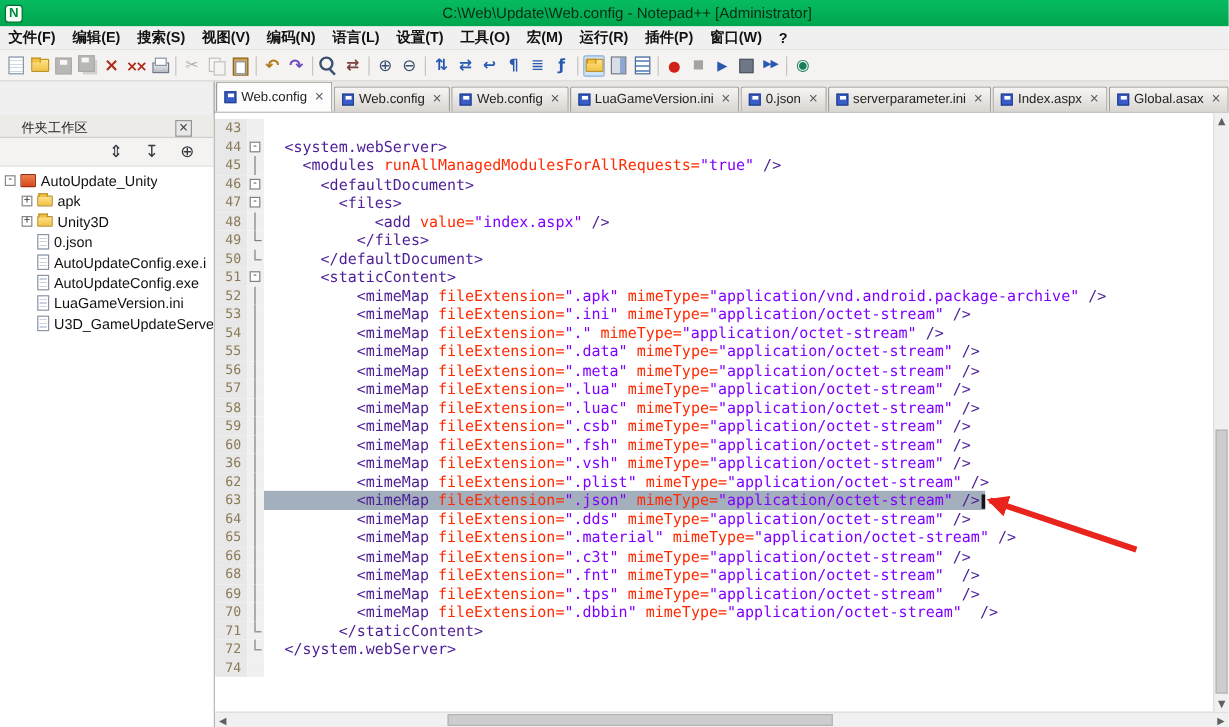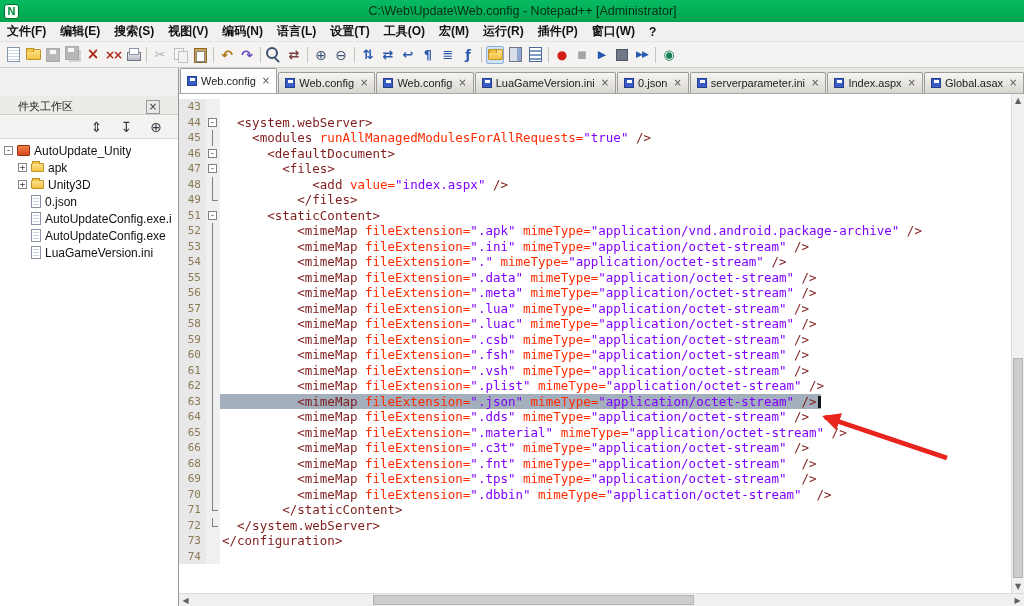--- a/index.html
+++ b/index.html
@@ -143,21 +143,21 @@
   .f-line::before { content:""; position:absolute; left:6px; top:0; bottom:0; width:1px;
     background:#808080; }
   .f-end::before { content:""; position:absolute; left:6px; top:0; height:8px; width:1px;
     background:#808080; }
   .f-end::after { content:""; position:absolute; left:6px; top:8px; width:6px; height:1px;
     background:#808080; }
   .foldbox { position:absolute; left:2px; top:3px; width:9px; height:9px;
     border:1px solid #808080; background:#fff; font:9px/7px "DejaVu Sans Mono",monospace;
     text-align:center; color:#404040; }
   .ed-code { white-space:pre; font:12.5px/15.5px "DejaVu Sans Mono",monospace; padding-left:2px; }
-  .sx-t { color:#7f1d1d; }
+  .sx-t { color:#4c1d95; }
   .sx-a { color:#ff2a00; }
   .sx-v { color:#8000ff; }
   .sx-p { color:#000; }
   .ed-code.sel { background:#a4afbd; }
   .caret { display:inline-block; width:3px; height:12px; background:#15151c;
     vertical-align:middle; margin-left:1px; }
 
   .arrow-overlay { position:absolute; inset:0; width:100%; height:100%;
     pointer-events:none; z-index:5; }
 
@@ -286,20 +286,25 @@
           <div class="trow" style="padding-left: 18px;">
             <span class="exp-sp"></span>
             <span class="tico file"></span>
             <span class="tlabel">AutoUpdateConfig.exe</span>
           </div>
           <div class="trow" style="padding-left: 18px;">
             <span class="exp-sp"></span>
             <span class="tico file"></span>
             <span class="tlabel">LuaGameVersion.ini</span>
           </div>
+          <div class="trow" style="padding-left: 18px;">
+            <span class="exp-sp"></span>
+            <span class="tico file"></span>
+            <span class="tlabel">U3D_GameUpdateServe</span>
+          </div>
         </div>
     </div>
 
     <div class="editor-col">
       <div class="tabbar" id="tabbar">
           <div class="tab active">
             <span class="tfloppy"></span>
             <span class="tab-label">Web.config</span>
             <span class="tclose">×</span>
           </div>
@@ -377,20 +382,25 @@
               <span class="ed-num">48</span>
               <span class="ed-fold f-line"></span>
               <span class="ed-code"><span class="sx-t">            &lt;add </span><span class="sx-a">value=</span><span class="sx-v">"index.aspx"</span><span class="sx-t"> /&gt;</span></span>
             </div>
             <div class="ed-row">
               <span class="ed-num">49</span>
               <span class="ed-fold f-end"></span>
               <span class="ed-code"><span class="sx-t">          &lt;/files&gt;</span></span>
             </div>
             <div class="ed-row">
+              <span class="ed-num">50</span>
+              <span class="ed-fold f-end"></span>
+              <span class="ed-code"><span class="sx-t">      &lt;/defaultDocument&gt;</span></span>
+            </div>
+            <div class="ed-row">
               <span class="ed-num">51</span>
               <span class="ed-fold">
                 <span class="foldbox">-</span>
               </span>
               <span class="ed-code"><span class="sx-t">      &lt;staticContent&gt;</span></span>
             </div>
             <div class="ed-row">
               <span class="ed-num">52</span>
               <span class="ed-fold f-line"></span>
               <span class="ed-code"><span class="sx-t">          &lt;mimeMap </span><span class="sx-a">fileExtension=</span><span class="sx-v">".apk"</span><span class="sx-p"> </span><span class="sx-a">mimeType=</span><span class="sx-v">"application/vnd.android.package-archive"</span><span class="sx-t"> /&gt;</span></span>
@@ -429,21 +439,21 @@
               <span class="ed-num">59</span>
               <span class="ed-fold f-line"></span>
               <span class="ed-code"><span class="sx-t">          &lt;mimeMap </span><span class="sx-a">fileExtension=</span><span class="sx-v">".csb"</span><span class="sx-p"> </span><span class="sx-a">mimeType=</span><span class="sx-v">"application/octet-stream"</span><span class="sx-t"> /&gt;</span></span>
             </div>
             <div class="ed-row">
               <span class="ed-num">60</span>
               <span class="ed-fold f-line"></span>
               <span class="ed-code"><span class="sx-t">          &lt;mimeMap </span><span class="sx-a">fileExtension=</span><span class="sx-v">".fsh"</span><span class="sx-p"> </span><span class="sx-a">mimeType=</span><span class="sx-v">"application/octet-stream"</span><span class="sx-t"> /&gt;</span></span>
             </div>
             <div class="ed-row">
-              <span class="ed-num">61</span>
+              <span class="ed-num">36</span>
               <span class="ed-fold f-line"></span>
               <span class="ed-code"><span class="sx-t">          &lt;mimeMap </span><span class="sx-a">fileExtension=</span><span class="sx-v">".vsh"</span><span class="sx-p"> </span><span class="sx-a">mimeType=</span><span class="sx-v">"application/octet-stream"</span><span class="sx-t"> /&gt;</span></span>
             </div>
             <div class="ed-row">
               <span class="ed-num">62</span>
               <span class="ed-fold f-line"></span>
               <span class="ed-code"><span class="sx-t">          &lt;mimeMap </span><span class="sx-a">fileExtension=</span><span class="sx-v">".plist"</span><span class="sx-p"> </span><span class="sx-a">mimeType=</span><span class="sx-v">"application/octet-stream"</span><span class="sx-t"> /&gt;</span></span>
             </div>
             <div class="ed-row">
               <span class="ed-num">63</span>
@@ -482,25 +492,20 @@
             </div>
             <div class="ed-row">
               <span class="ed-num">71</span>
               <span class="ed-fold f-end"></span>
               <span class="ed-code"><span class="sx-t">        &lt;/staticContent&gt;</span></span>
             </div>
             <div class="ed-row">
               <span class="ed-num">72</span>
               <span class="ed-fold f-end"></span>
               <span class="ed-code"><span class="sx-t">  &lt;/system.webServer&gt;</span></span>
-            </div>
-            <div class="ed-row">
-              <span class="ed-num">73</span>
-              <span class="ed-fold"></span>
-              <span class="ed-code"><span class="sx-t">&lt;/configuration&gt;</span></span>
             </div>
             <div class="ed-row">
               <span class="ed-num">74</span>
               <span class="ed-fold"></span>
               <span class="ed-code"></span>
             </div>
           </div>
 
         <svg class="arrow-overlay">
           <defs>

